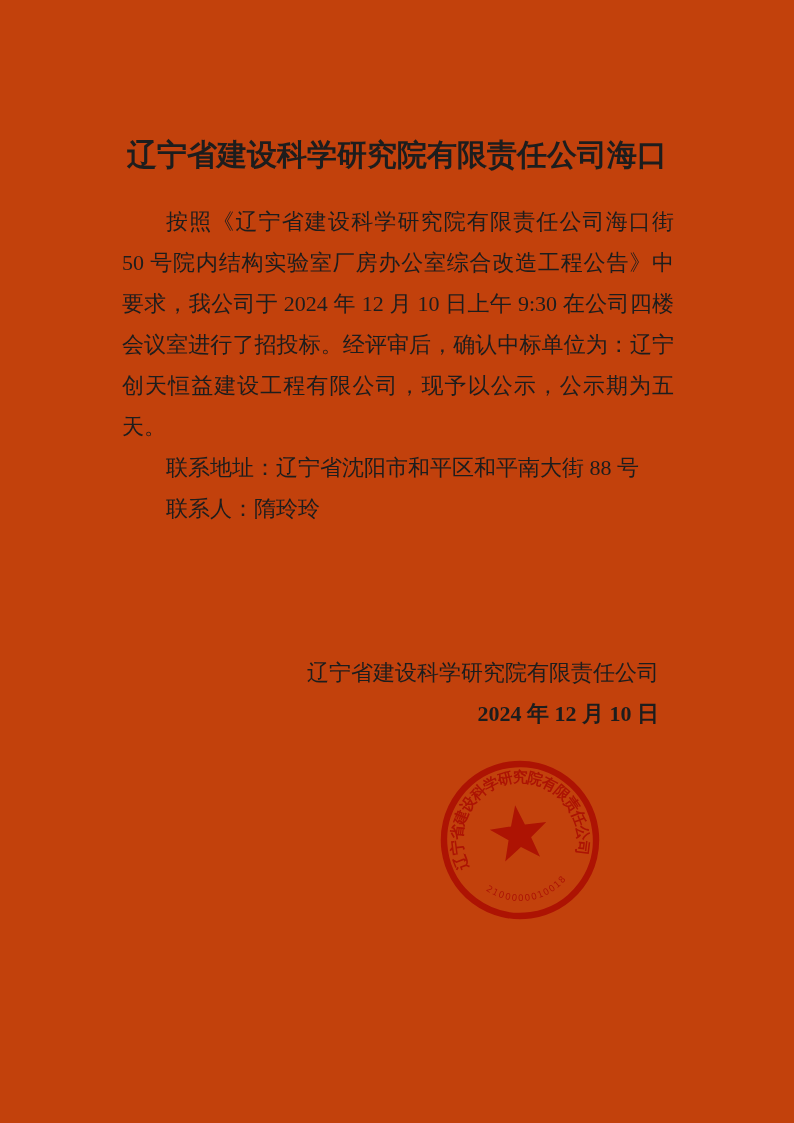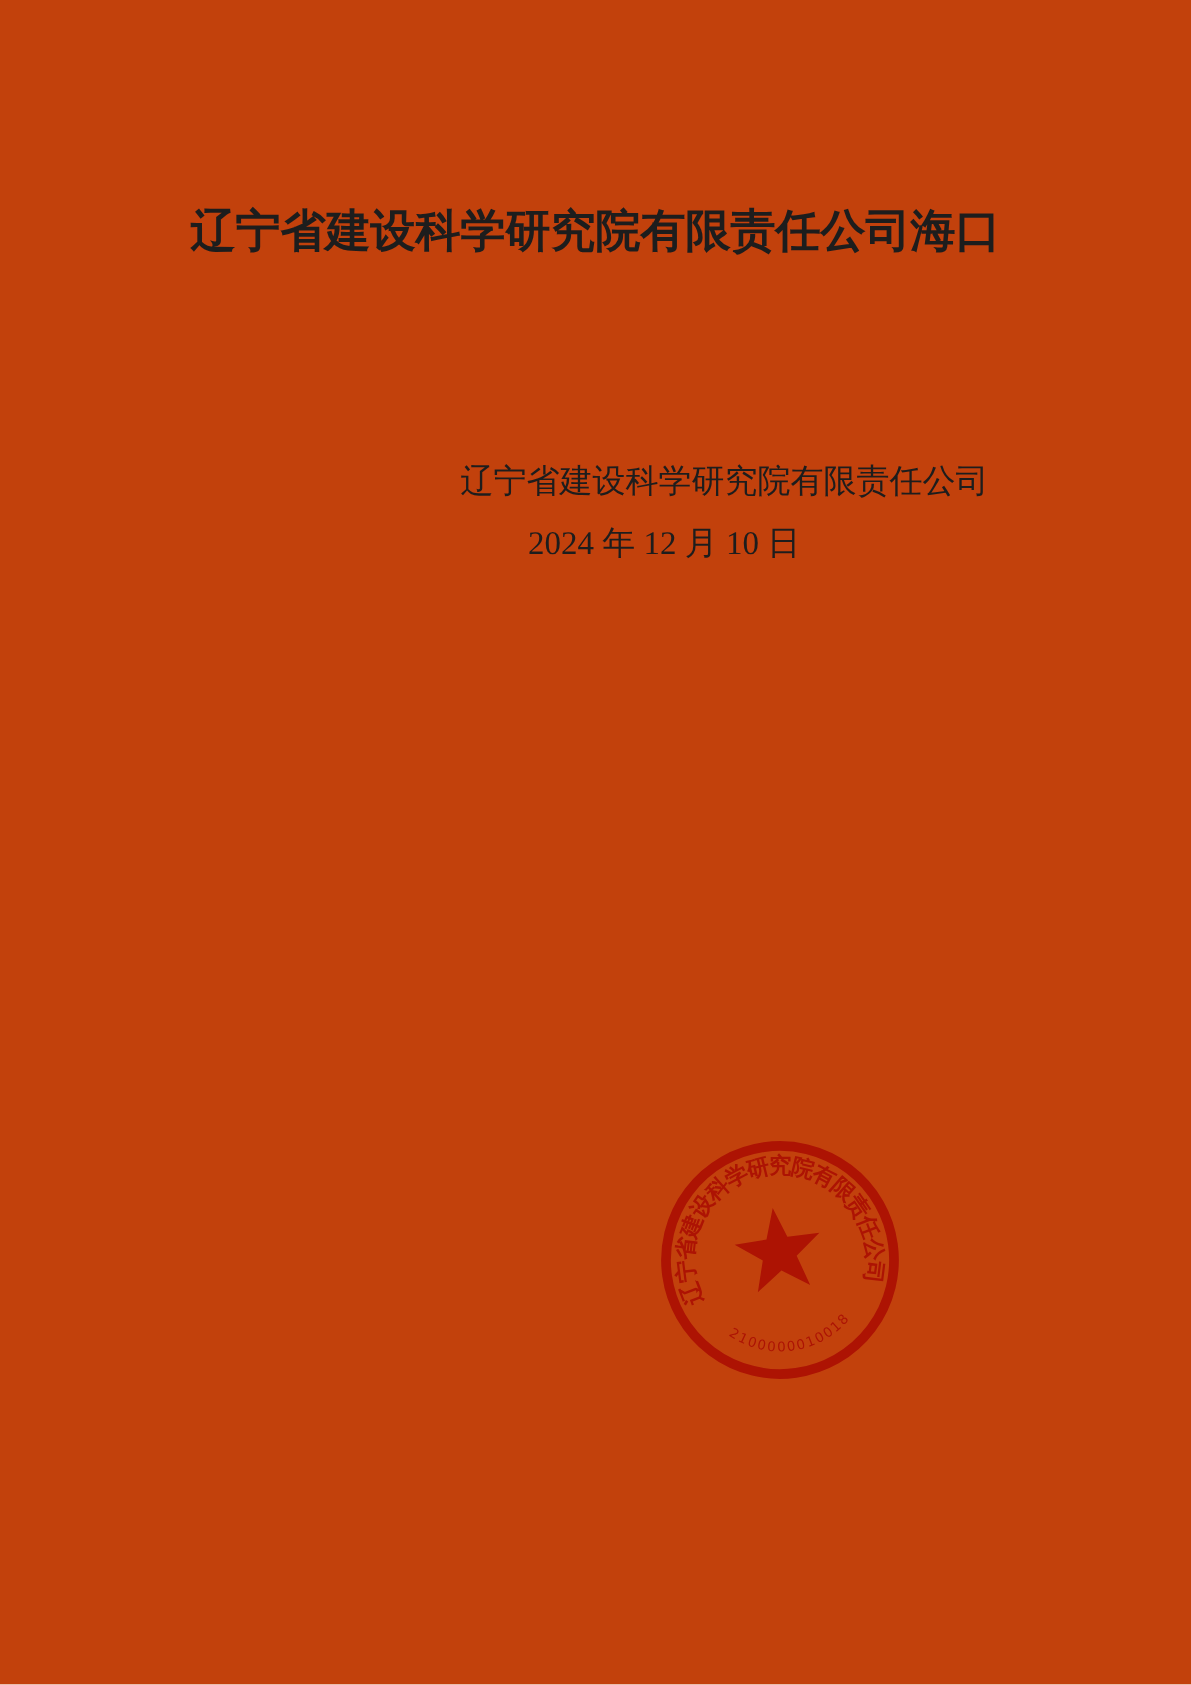--- a/index.html
+++ b/index.html
@@ -28,21 +28,21 @@
   }
   .para { margin:0; text-indent:2em; }
   .contact-line { padding-left:44px; }
   .signature {
     margin-top:123px;
     width:fit-content;
     margin-left:auto;
     margin-right:15px;
     text-align:left;
   }
-  .sig-date { text-align:left; padding-left:45px; }
+  .sig-date { text-align:right; padding-left:45px;font-weight:bold; }
   .seal {
     position:absolute;
     left:420px; top:740px;
     transform:rotate(-8deg);
     mix-blend-mode:multiply;
     opacity:0.92;
     pointer-events:none;
   }
   .ring-text {
     font-size:15px;
@@ -59,21 +59,24 @@
 </head>
 <body>
 
 <div class="page">
 
   <header class="doc-title">
     <div class="title-line">辽宁省建设科学研究院有限责任公司海口</div>
   </header>
 
   <main class="content">
+    <p class="para">按照《辽宁省建设科学研究院有限责任公司海口街 50 号院内结构实验室厂房办公室综合改造工程公告》中要求，我公司于 2024 年 12 月 10 日上午 9:30 在公司四楼会议室进行了招投标。经评审后，确认中标单位为：辽宁创天恒益建设工程有限公司，现予以公示，公示期为五天。</p>
 
+    <div class="contact-line">联系地址：辽宁省沈阳市和平区和平南大街 88 号</div>
+    <div class="contact-line">联系人：隋玲玲</div>
 
     <div class="signature">
       <div class="sig-company">辽宁省建设科学研究院有限责任公司</div>
       <div class="sig-date">2024 年 12 月 10 日</div>
     </div>
   </main>
 
   <svg class="seal" width="200" height="200" viewBox="0 0 200 200">
     <defs>
       <path id="ringPath" d="M 45.5 119.8 A 58 58 0 1 1 154.5 119.8" fill="none"></path>

